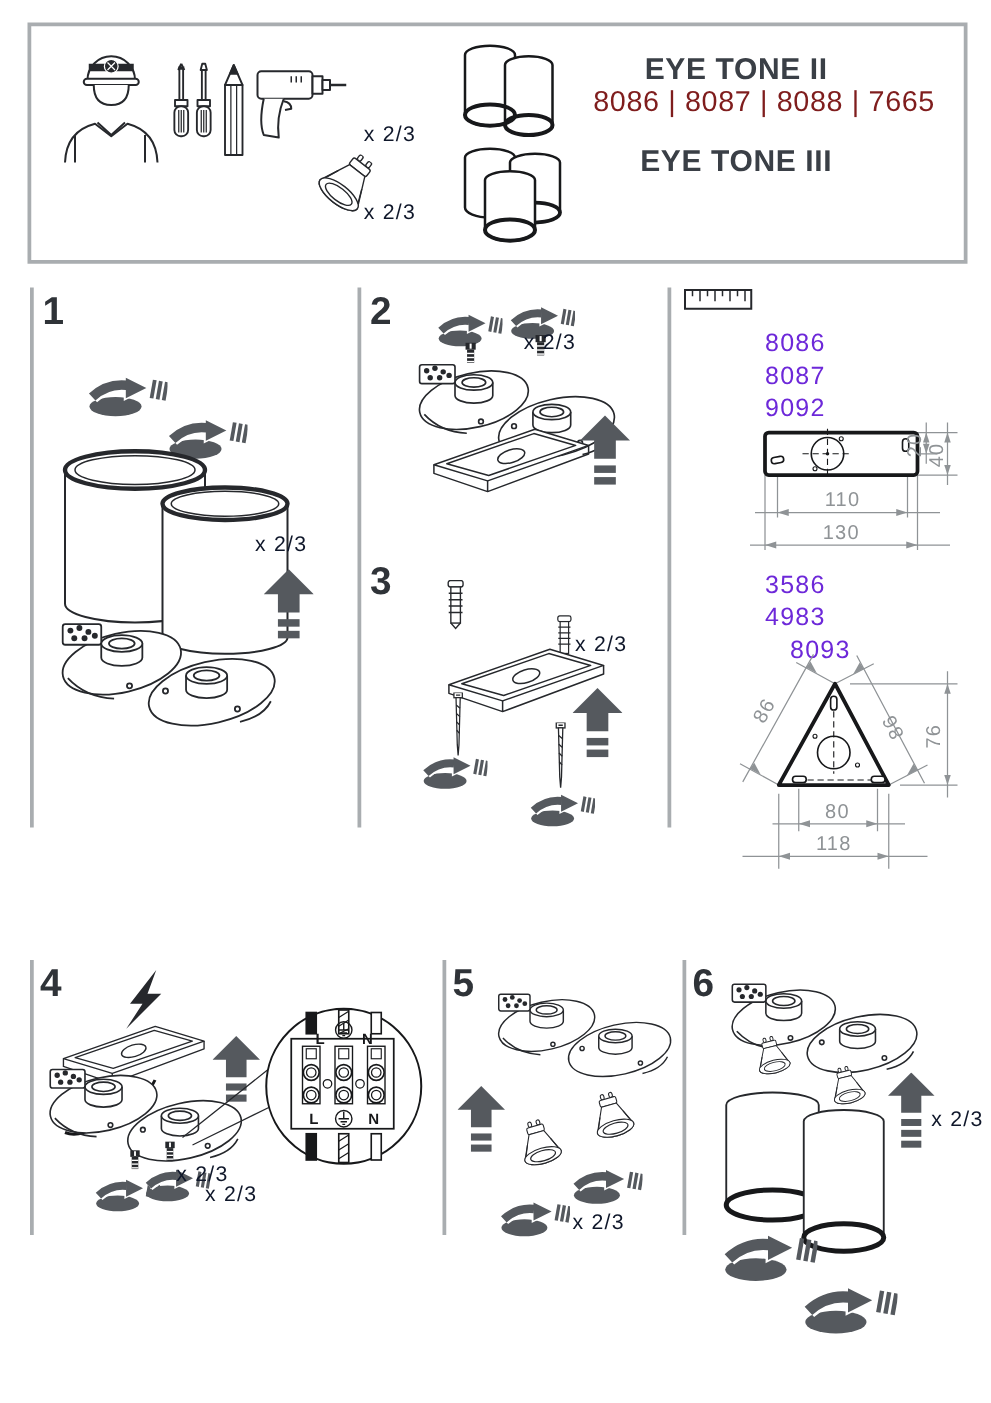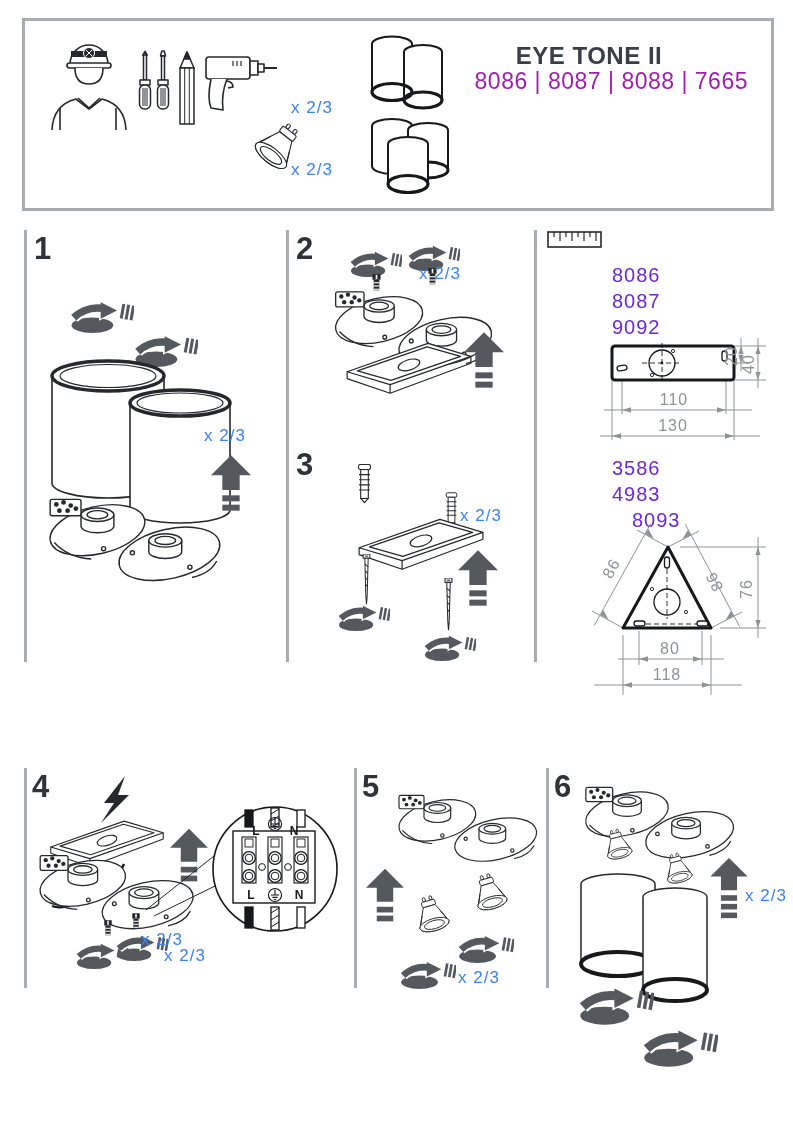--- a/index.html
+++ b/index.html
@@ -1,25 +1,25 @@
 <!DOCTYPE html>
 <html><head>
 <meta charset="utf-8">
 <style>
   html,body{margin:0;padding:0;background:#fff;}
   #sheet{position:relative;width:793px;height:1122px;background:#fff;overflow:hidden;
          font-family:"Liberation Sans","DejaVu Sans",sans-serif;}
   .abs{position:absolute;}
   svg{position:absolute;overflow:visible;}
-  .qty{font-size:17px;color:#3b82f6;white-space:nowrap;letter-spacing:1px;}
+  .qty{font-size:17px;color:#0f172a;white-space:nowrap;letter-spacing:1px;}
   .stepnum{font-size:31px;font-weight:700;color:#2f3338;line-height:1;}
   .vdiv{position:absolute;width:3px;background:#a9adb0;}
   .headbox{position:absolute;left:22px;top:18px;width:746px;height:187px;border:3px solid #a9adb0;background:#fff;}
   .title{position:absolute;left:430px;width:318px;text-align:center;font-size:24px;font-weight:700;color:#3a3f46;letter-spacing:.5px;}
-  .models{position:absolute;left:430px;width:318px;text-align:right;font-size:23px;color:#a21caf;letter-spacing:.5px;}
+  .models{position:absolute;left:430px;width:318px;text-align:right;font-size:23px;color:#7f1d1d;letter-spacing:.5px;}
   .model{position:absolute;font-size:20px;color:#6d28d9;letter-spacing:1px;}
   text{font-family:"Liberation Sans","DejaVu Sans",sans-serif;}
   .dimtxt{font-size:16px;fill:#8f9396;letter-spacing:1px;}
   .termtxt{font-size:12px;font-weight:700;fill:#17181a;}
 </style>
 </head>
 <body>
 
 <div id="sheet">
 
@@ -200,20 +200,21 @@
       <path d="M6,12 a20,7 0 0 1 40,0 V52 a20,8 0 0 1 -40,0 Z"></path>
       <path d="M42,16 a20,7 0 0 1 40,0 V56 a20,8 0 0 1 -40,0 Z"></path>
       <ellipse cx="62" cy="56" rx="20" ry="8" fill="none" stroke-width="3"></ellipse>
       <path d="M22,30 a20,7 0 0 1 40,0 V70 a20,8.5 0 0 1 -40,0 Z"></path>
       <ellipse cx="42" cy="70" rx="20" ry="8.5" fill="none" stroke-width="3.2"></ellipse>
     </g>
   </svg>
 
   <div class="title" style="top:42px">EYE TONE II</div>
   <div class="models" style="top:68px">8086 | 8087 | 8088 | 7665</div>
+  <div class="title" style="top:116px">EYE TONE III</div>
 
   <div class="vdiv" style="left:24px;top:230px;height:432px"></div>
   <div class="vdiv" style="left:286px;top:230px;height:432px"></div>
   <div class="vdiv" style="left:534px;top:230px;height:432px"></div>
 
   <div class="abs stepnum" style="left:34px;top:233px">1</div>
   <div class="abs stepnum" style="left:296px;top:233px">2</div>
   <div class="abs stepnum" style="left:296px;top:449px">3</div>
 
   <svg class="abs" style="left:30px;top:288px" width="235" height="305" viewBox="0 0 235 305">

